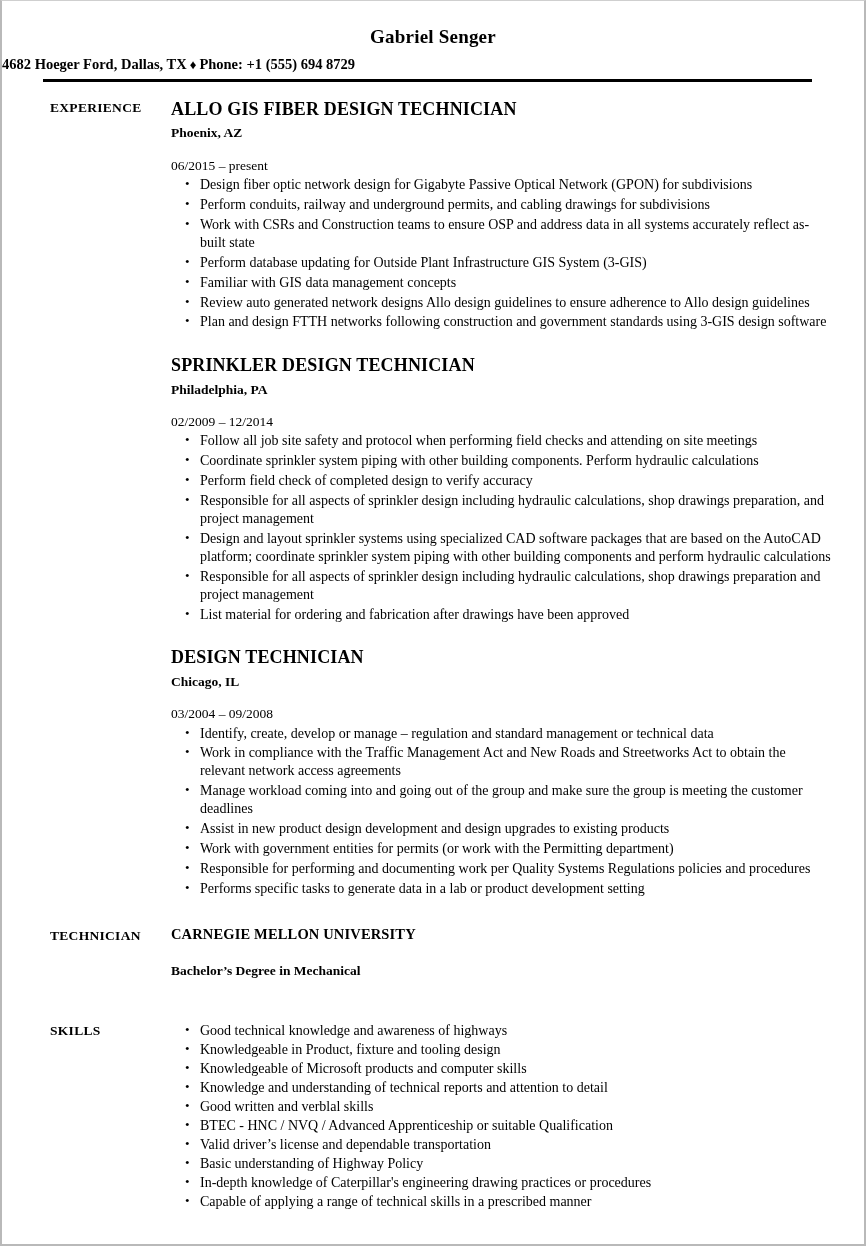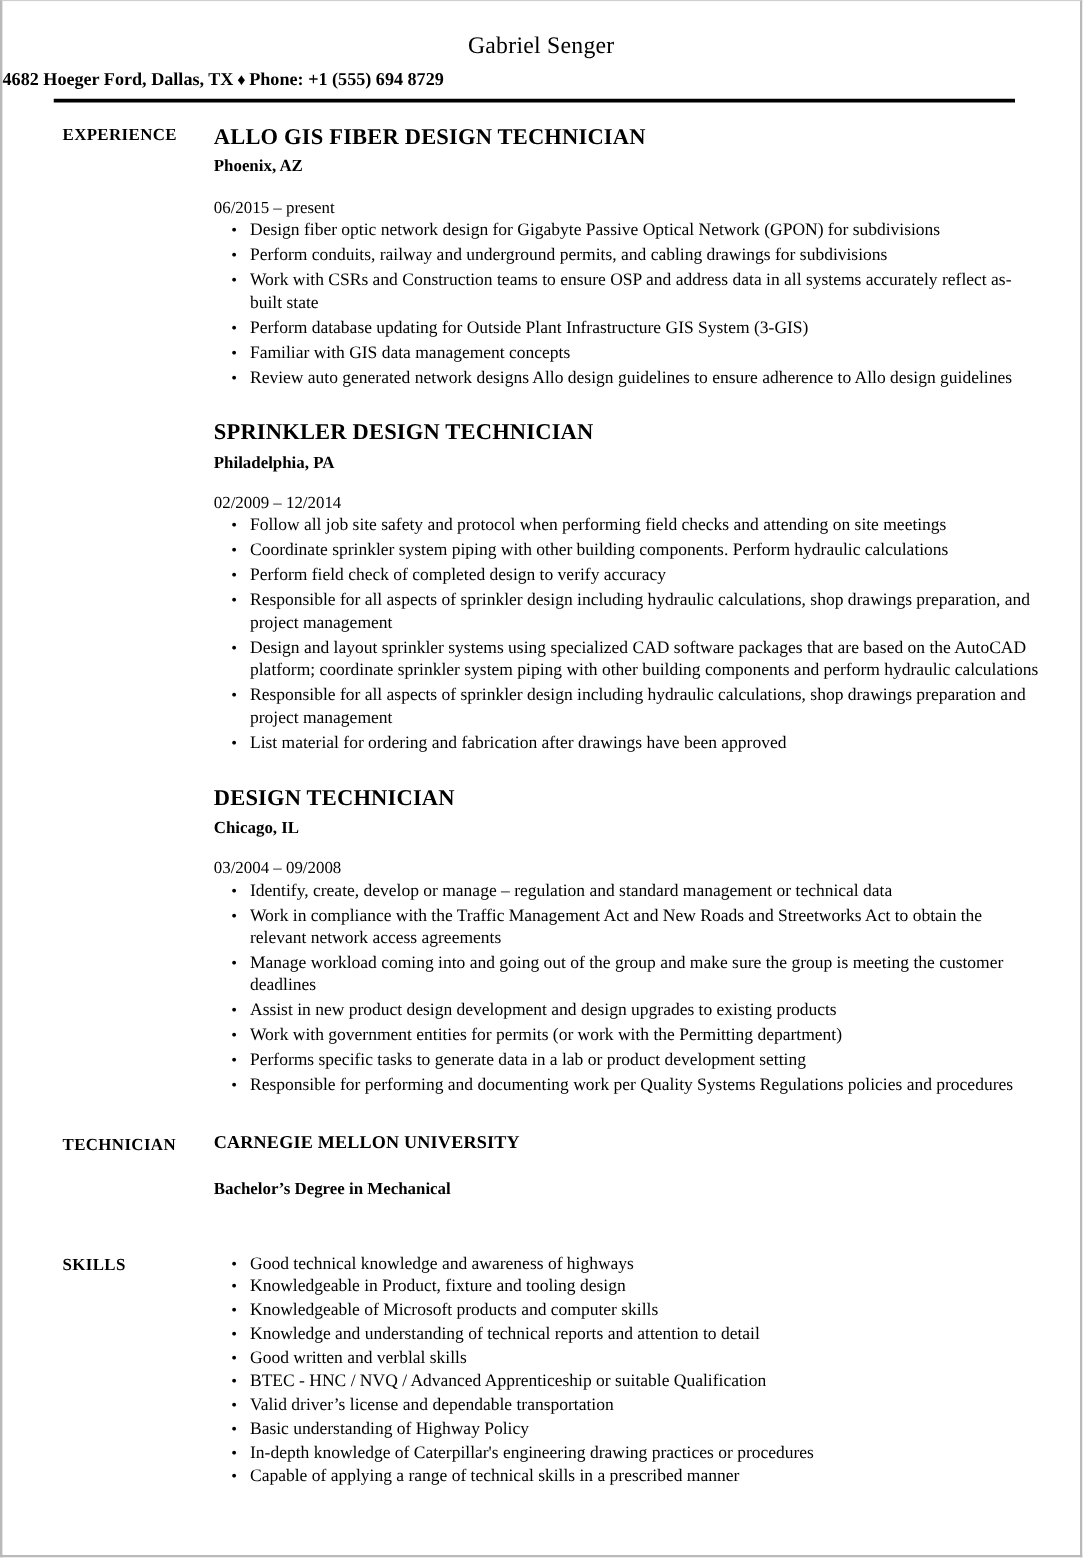--- a/index.html
+++ b/index.html
@@ -27,21 +27,21 @@
     position: absolute;
     left: 0; top: 0;
     width: 862px;
     height: 1242px;
     background: #ffffff;
   }
 
   
   .hdr-name {
     text-align: center;
-    font-weight: normal;
+    font-weight: bold;
     font-size: 19px;
     letter-spacing: 0.2px;
     padding-top: 26px;
     line-height: 1.1;
   }
   .hdr-contact {
     text-align: left;
     font-weight: bold;
     font-size: 14.5px;
     padding-top: 9px;
@@ -170,20 +170,21 @@
             <div class="job-title">ALLO GIS FIBER DESIGN TECHNICIAN</div>
             <div class="job-loc">Phoenix, AZ</div>
             <div class="job-dates">06/2015 – present</div>
             <ul class="bullets">
               <li>Design fiber optic network design for Gigabyte Passive Optical Network (GPON) for subdivisions</li>
               <li>Perform conduits, railway and underground permits, and cabling drawings for subdivisions</li>
               <li>Work with CSRs and Construction teams to ensure OSP and address data in all systems accurately reflect as-built state</li>
               <li>Perform database updating for Outside Plant Infrastructure GIS System (3-GIS)</li>
               <li>Familiar with GIS data management concepts</li>
               <li>Review auto generated network designs Allo design guidelines to ensure adherence to Allo design guidelines</li>
+              <li>Plan and design FTTH networks following construction and government standards using 3-GIS design software</li>
             </ul>
           </div>
 
           <div class="job">
             <div class="job-title">SPRINKLER DESIGN TECHNICIAN</div>
             <div class="job-loc">Philadelphia, PA</div>
             <div class="job-dates">02/2009 – 12/2014</div>
             <ul class="bullets">
               <li>Follow all job site safety and protocol when performing field checks and attending on site meetings</li>
               <li>Coordinate sprinkler system piping with other building components. Perform hydraulic calculations</li>
@@ -198,22 +199,22 @@
           <div class="job">
             <div class="job-title">DESIGN TECHNICIAN</div>
             <div class="job-loc">Chicago, IL</div>
             <div class="job-dates">03/2004 – 09/2008</div>
             <ul class="bullets">
               <li>Identify, create, develop or manage – regulation and standard management or technical data</li>
               <li>Work in compliance with the Traffic Management Act and New Roads and Streetworks Act to obtain the relevant network access agreements</li>
               <li>Manage workload coming into and going out of the group and make sure the group is meeting the customer deadlines</li>
               <li>Assist in new product design development and design upgrades to existing products</li>
               <li>Work with government entities for permits (or work with the Permitting department)</li>
+              <li>Responsible for performing and documenting work per Quality Systems Regulations policies and procedures</li>
               <li>Performs specific tasks to generate data in a lab or product development setting</li>
-              <li>Responsible for performing and documenting work per Quality Systems Regulations policies and procedures</li>
             </ul>
           </div>
 
         </div>
       </div>
 
       <div class="section gap-education">
         <div class="sec-label">TECHNICIAN</div>
         <div class="sec-body">
           <div class="edu-school">CARNEGIE MELLON UNIVERSITY</div>

